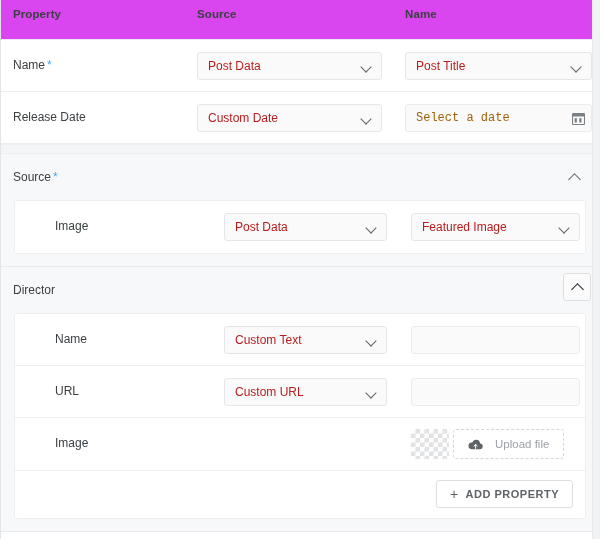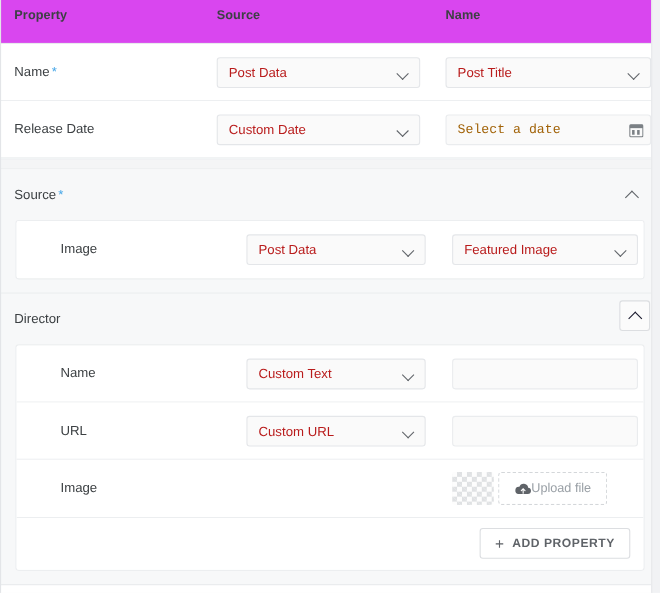--- a/index.html
+++ b/index.html
@@ -267,21 +267,21 @@
       linear-gradient(45deg, #dfe1e3 25%, transparent 25%, transparent 75%, #dfe1e3 75%);
     background-size: 9px 9px;
     background-position: 0 0, 4.5px 4.5px;
   }
   .upl {
     height: 30px;
     border: 1px dashed #d4d7da;
     border-radius: 3px;
     display: flex;
     align-items: center;
-    gap: 0;
+    gap: 12px;
     padding: 0 14px;
     cursor: pointer;
   }
   .upl .ulabel {
     font-size: 11.5px;
     color: #9aa0a6;
     white-space: nowrap;
   }
   .cloud svg { display: block; }
 </style>

